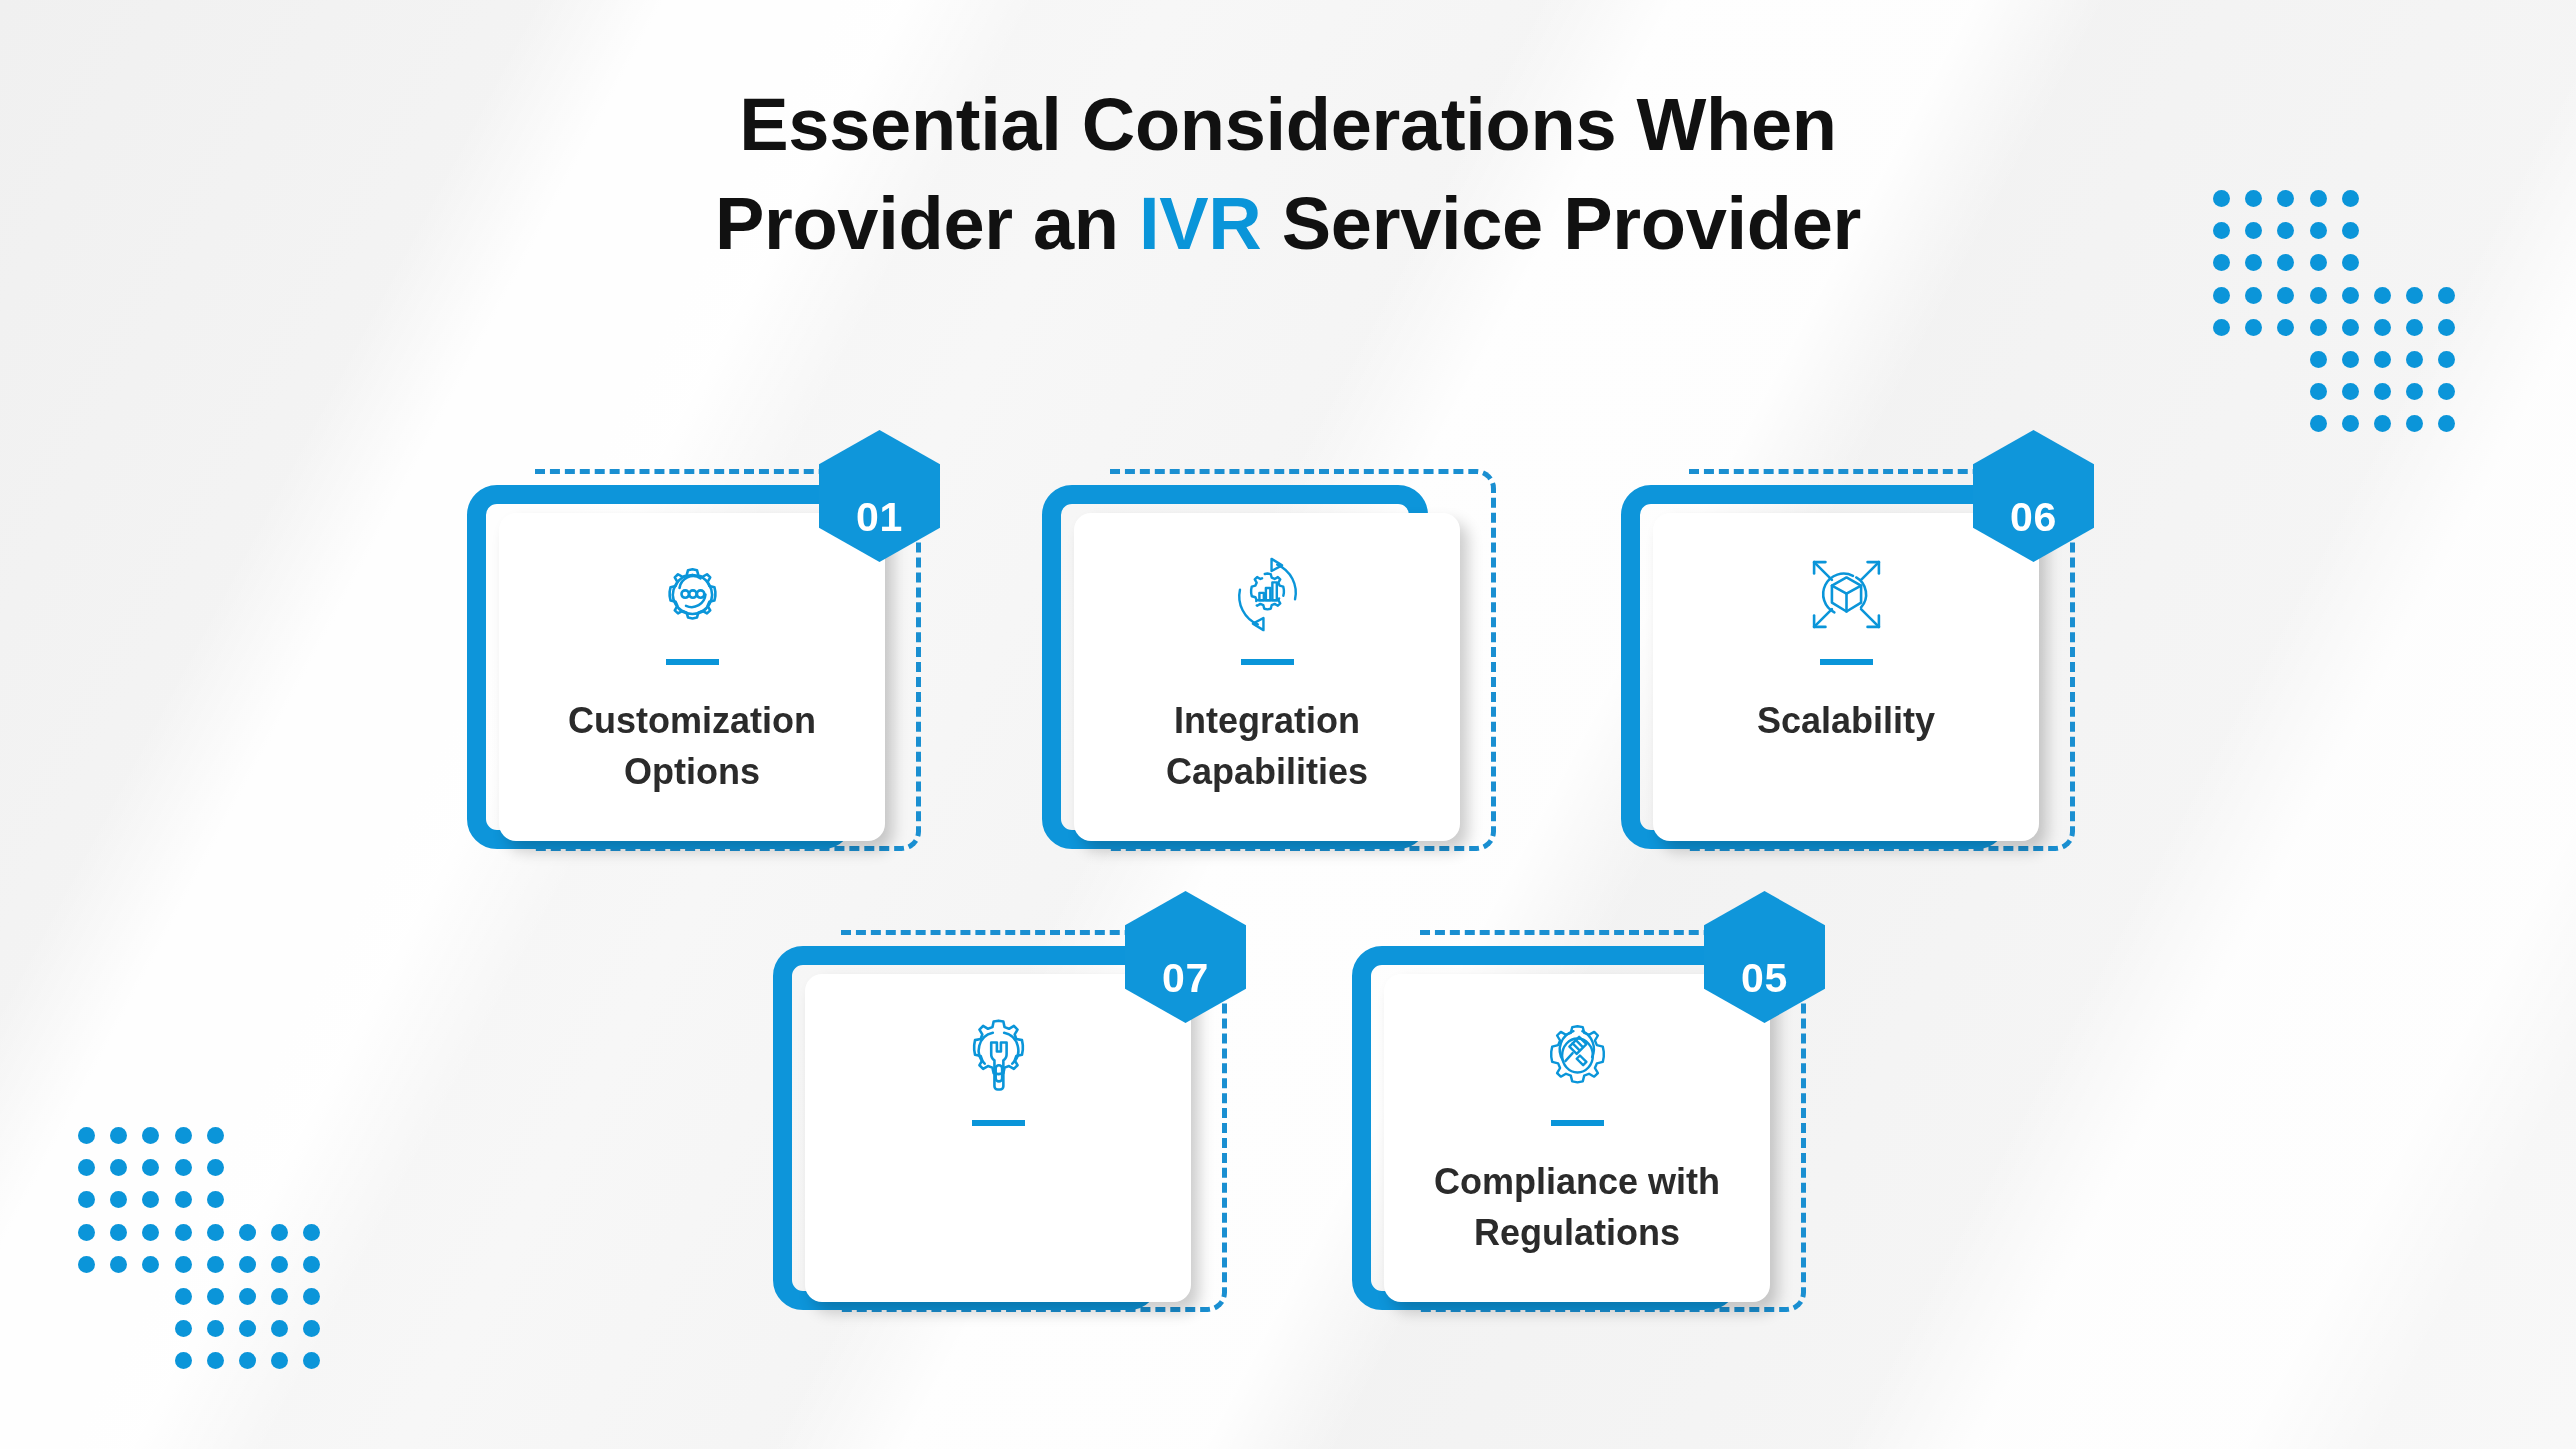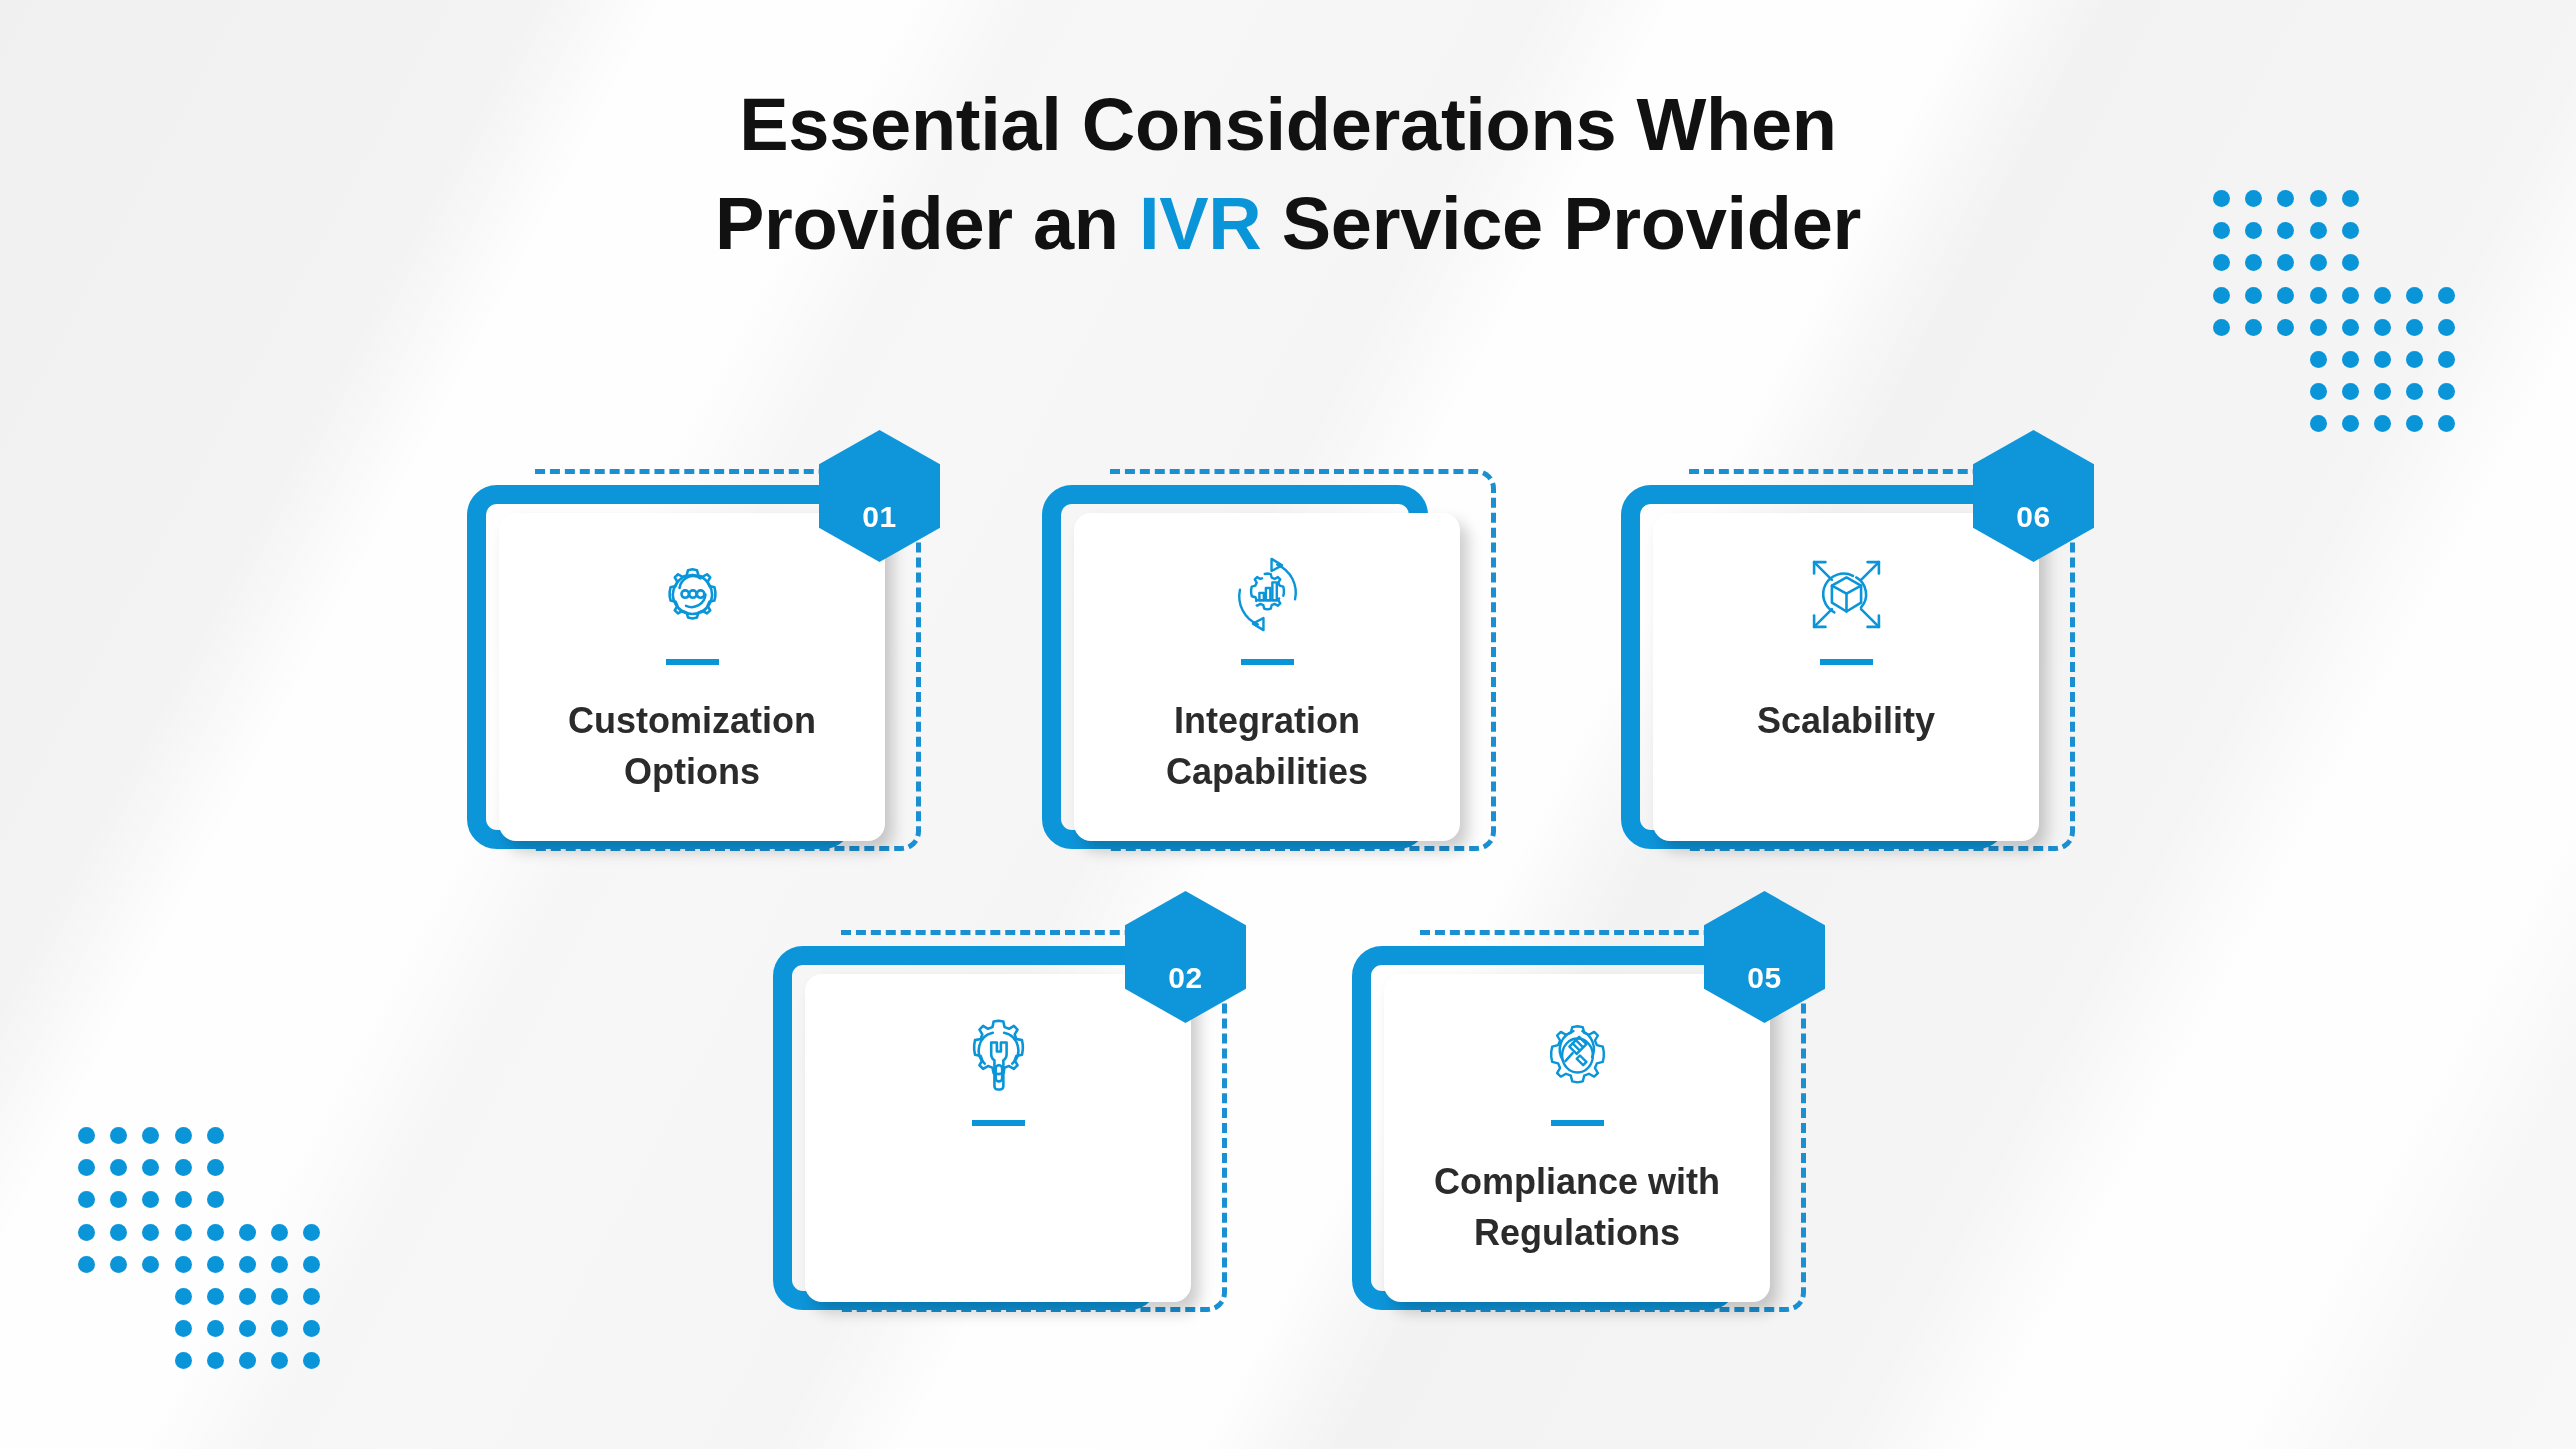--- a/index.html
+++ b/index.html
@@ -151,21 +151,21 @@
     height: 132px;
     background: #0f96da;
     clip-path: polygon(50% 0%, 100% 26%, 100% 74%, 50% 100%, 0% 74%, 0% 26%);
     display: flex;
     align-items: center;
     justify-content: center;
     z-index: 6;
   }
   .hex-num {
     color: #ffffff;
-    font-size: 30px;
+    font-size: 41px;
     font-weight: bold;
     letter-spacing: 0.6px;
     margin-top: 42px;
   }
 </style>
 </head>
 <body>
 
 <div id="stage">
 
@@ -374,21 +374,21 @@
           <path d="M33 60 A22 22 0 0 1 43 22"></path>
           <path d="M57 22 A22 22 0 0 1 67 60"></path>
           <path d="M41 34 L41 48 A9 9 0 0 0 45 56 L45 88 A4 4 0 0 0 49 92 L52 92 A4 4 0 0 0 56 88
                    L56 56 A9 9 0 0 0 60 48 L60 34 L53 34 L53 45 L48 45 L48 34 Z"></path>
           <rect x="46.5" y="62" width="8" height="20" rx="4"></rect>
         </svg>
       </div>
       <div class="card-divider"></div>
     </div>
     <div class="hex" style="left:352px; top:-39px;">
-      <span class="hex-num">02</span>
+      <span class="hex-num">07</span>
     </div>
   </div>
 
   <div class="card" style="left:1352px; top:930px;">
     <div class="card-dashed"></div>
     <div class="card-solid"></div>
     <div class="card-white"></div>
     <div class="card-body">
       <div class="card-icon">
         <svg width="81" height="81" viewBox="0 0 100 100" fill="none" stroke="#0a95d9" stroke-width="3" stroke-linecap="round" stroke-linejoin="round">

